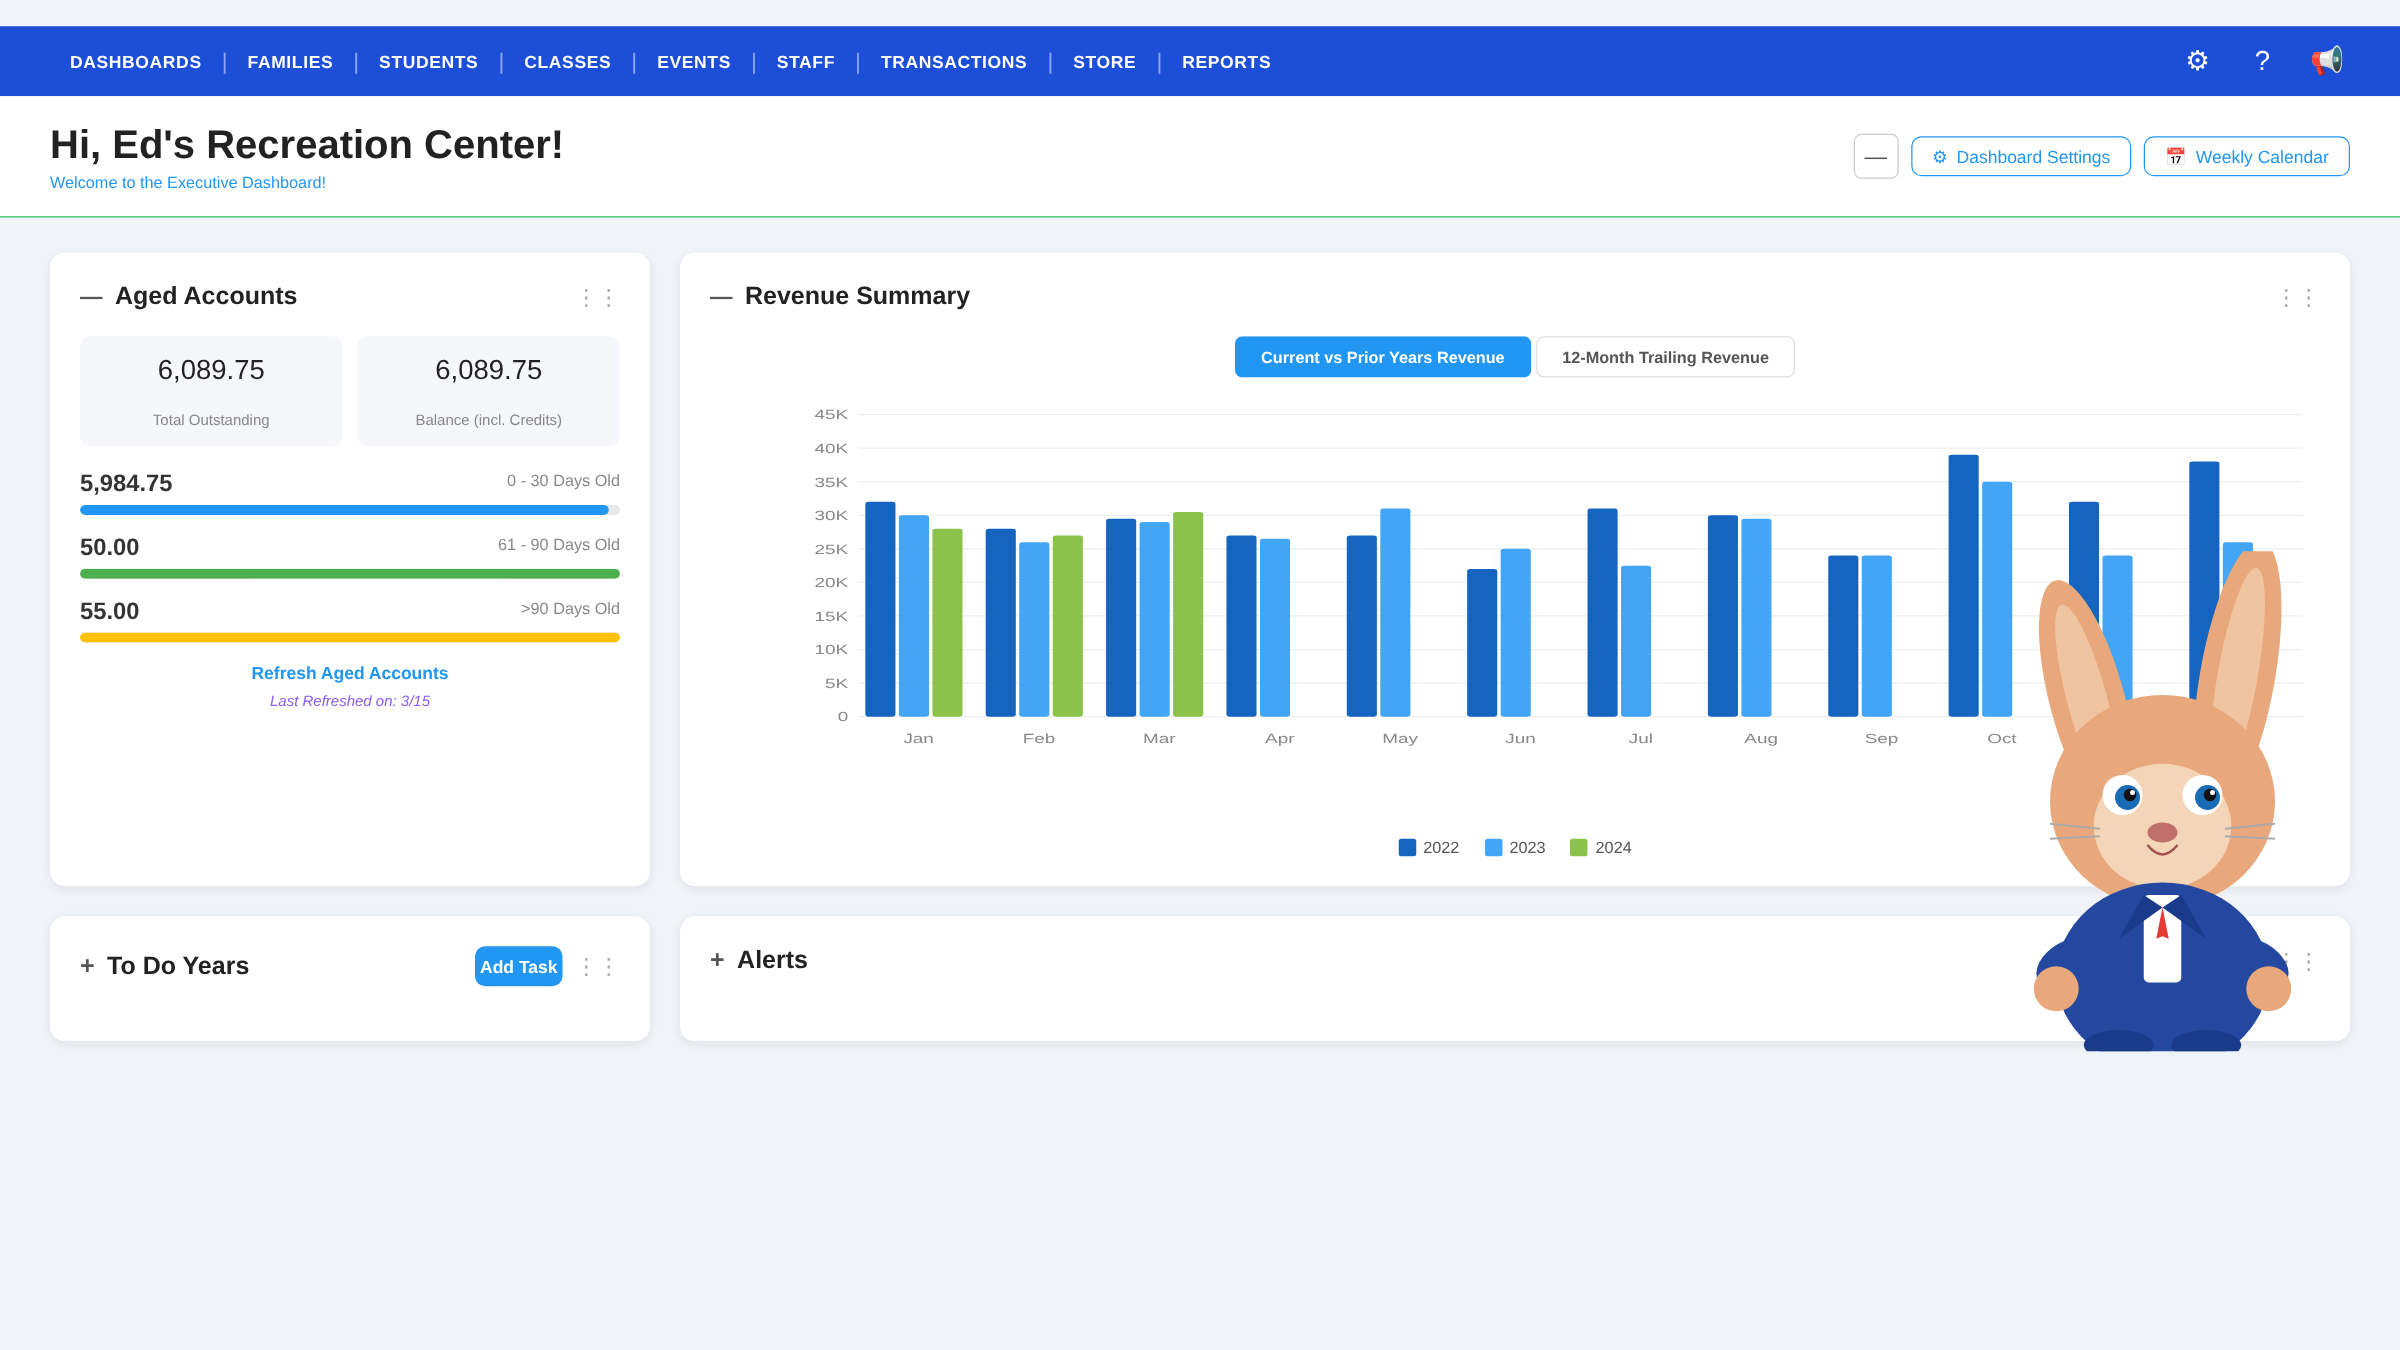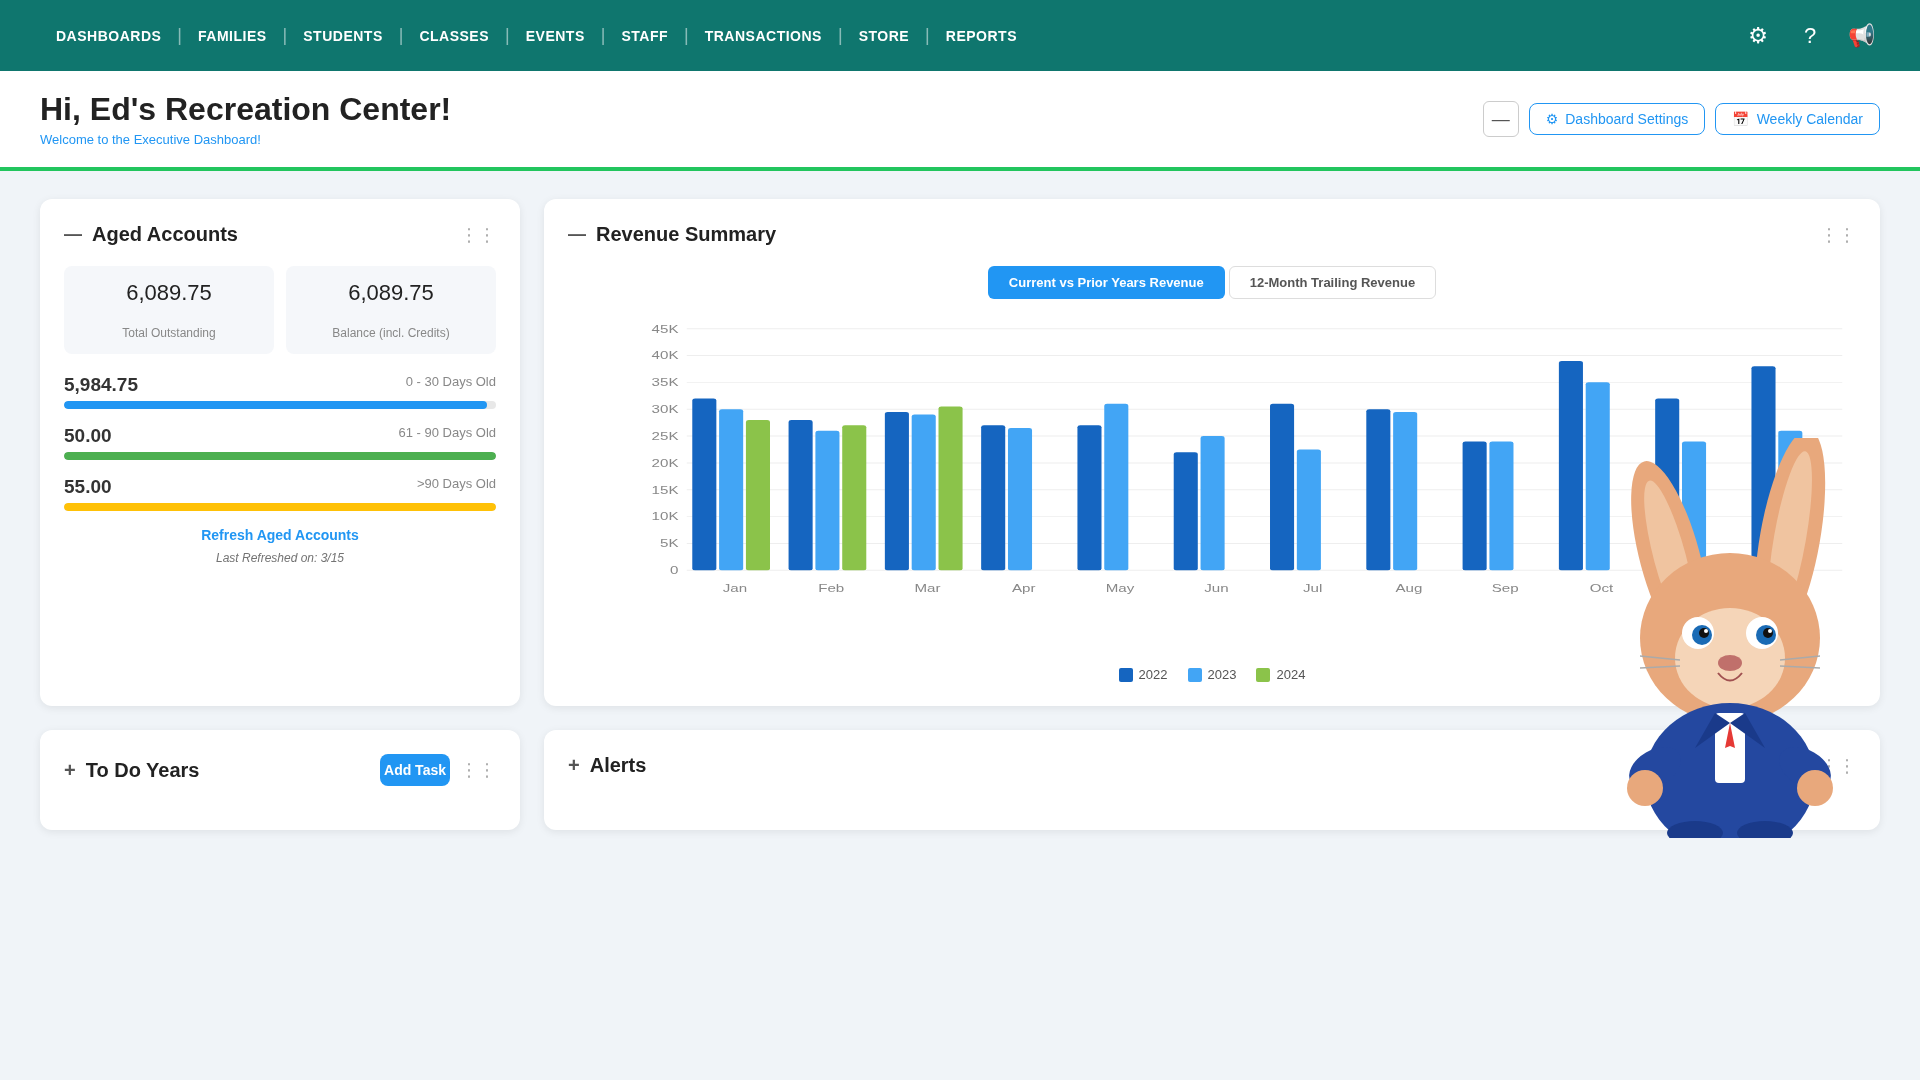--- a/index.html
+++ b/index.html
@@ -6,26 +6,27 @@
     body {
       font-family: -apple-system, BlinkMacSystemFont, 'Segoe UI', sans-serif;
       background: #f0f4f8;
       min-height: 1080px;
       width: 1920px;
       overflow-x: hidden;
     }
 
     
     .navbar {
-      background: #0f766e;
+      background: #1d4ed8;
       display: flex;
       align-items: center;
       padding: 0 40px;
-      height: 71px;
+      height: 56px;
       justify-content: space-between;
+      margin-top: 21px;
     }
     .nav-links {
       display: flex;
       align-items: center;
       gap: 0;
     }
     .nav-link {
       color: #fff;
       font-weight: 600;
       font-size: 14px;
@@ -56,21 +57,21 @@
       justify-content: center;
     }
 
     
     .header {
       background: #fff;
       padding: 20px 40px 20px 40px;
       display: flex;
       align-items: center;
       justify-content: space-between;
-      border-bottom: 4px solid #22c55e;
+      border-bottom: 1px solid #22c55e;
     }
     .header-title {
       font-size: 32px;
       font-weight: 700;
       color: #222;
     }
     .header-subtitle {
       font-size: 13px;
       color: #2196f3;
       margin-top: 4px;
@@ -209,21 +210,21 @@
       font-weight: 600;
       cursor: pointer;
       text-align: center;
       display: block;
       margin-top: 16px;
       text-decoration: none;
     }
     .last-refreshed {
       text-align: center;
       font-size: 12px;
-      color: #737373;
+      color: #8b5cf6;
       font-style: italic;
       margin-top: 8px;
     }
 
     
     .revenue-card {
       grid-column: 2;
       grid-row: 1;
     }
     .rev-tabs {

